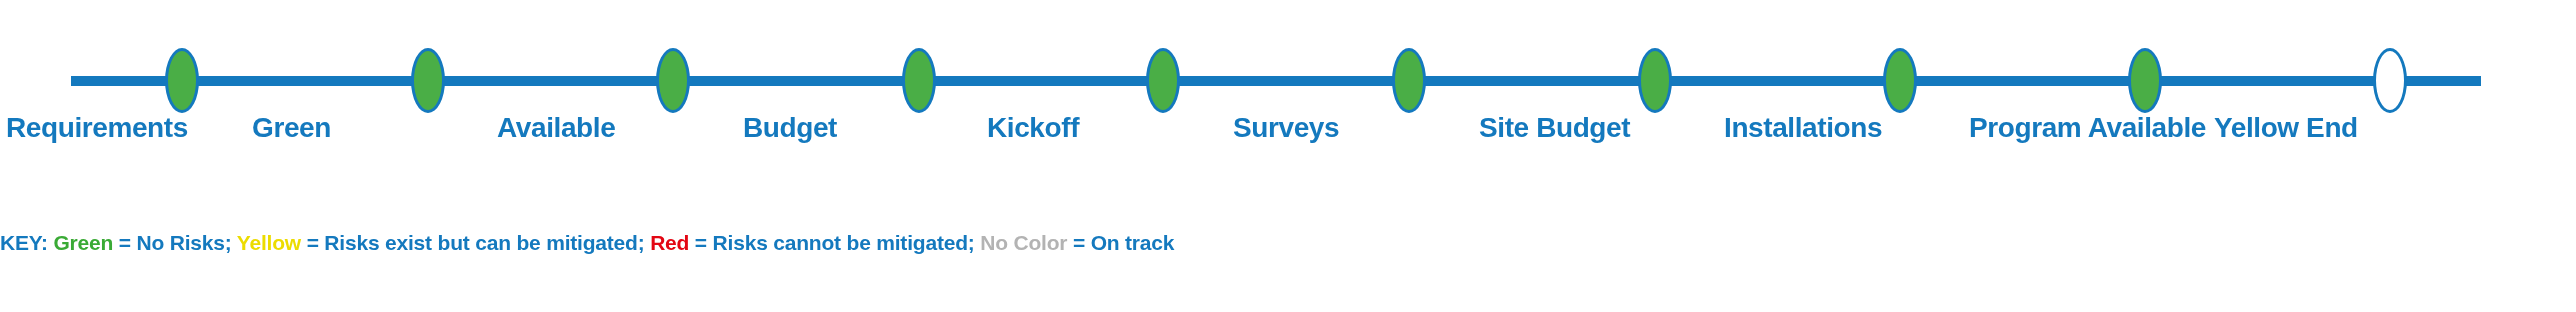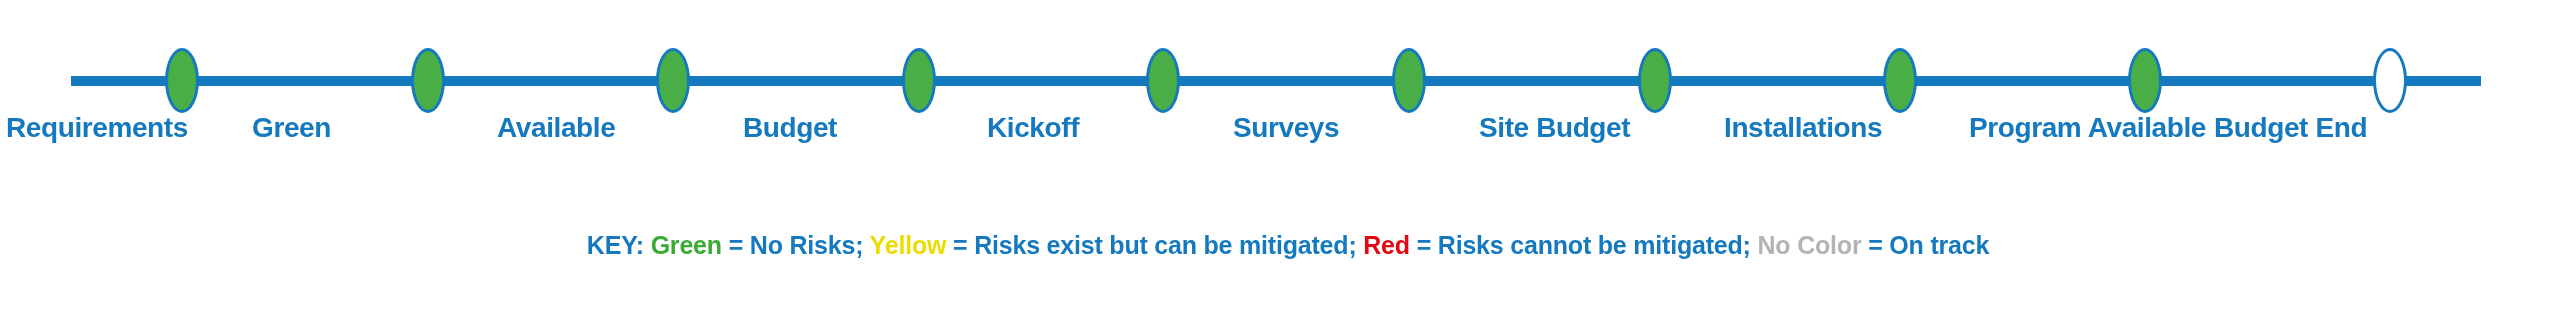--- a/index.html
+++ b/index.html
@@ -67,22 +67,22 @@
     letter-spacing: -0.4px;
     white-space: nowrap;
   }
 
   
   #key {
     position: absolute;
     left: 0;
     top: 231px;
     width: 2576px;
-    text-align: center;
-    font-size: 25px;
+    text-align: left;
+    font-size: 21px;
     font-weight: bold;
     font-family: "Liberation Sans", sans-serif;
     letter-spacing: -0.2px;
     white-space: nowrap;
   }
   #key .seg { display: inline; }
   .c-blue   { color: #1479be; }
   .c-green  { color: #3aaa35; }
   .c-yellow { color: #ecdc00; }
   .c-red    { color: #e30613; }
@@ -127,21 +127,21 @@
       <div class="milestone" style="left: 1901px;">
         <div class="node" style="background: rgb(74, 174, 70);"></div>
         <div class="mlabel">Installations</div>
       </div>
       <div class="milestone" style="left: 2146px;">
         <div class="node" style="background: rgb(74, 174, 70);"></div>
         <div class="mlabel">Program Available</div>
       </div>
       <div class="milestone" style="left: 2391px;">
         <div class="node empty"></div>
-        <div class="mlabel">Budget End</div>
+        <div class="mlabel">Yellow End</div>
       </div>
     </div>
 
   <div id="key">
     <span class="seg c-blue">KEY:</span>
     
    <span class="seg c-green">Green</span><span class="seg c-blue"> = </span><span class="seg c-blue">No Risks;</span> <span class="seg c-yellow">Yellow</span><span class="seg c-blue"> = </span><span class="seg c-blue">Risks exist but can be mitigated;</span> <span class="seg c-red">Red</span><span class="seg c-blue"> = </span><span class="seg c-blue">Risks cannot be mitigated;</span> <span class="seg c-gray">No Color</span><span class="seg c-blue"> = </span><span class="seg c-blue">On track</span></div>
 
 </div>
 

